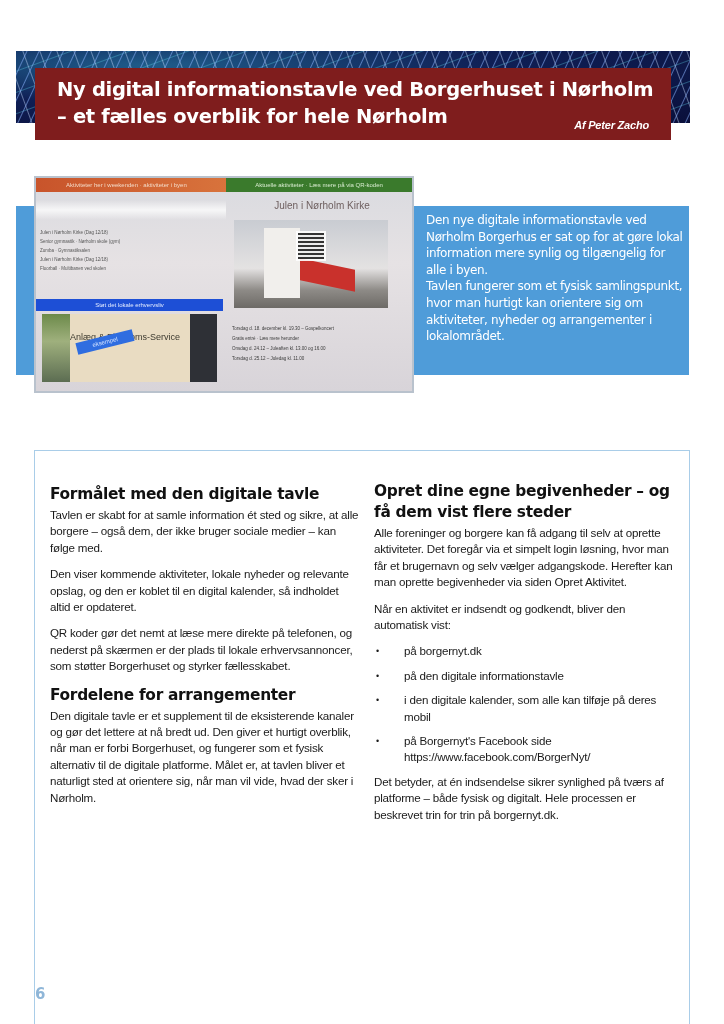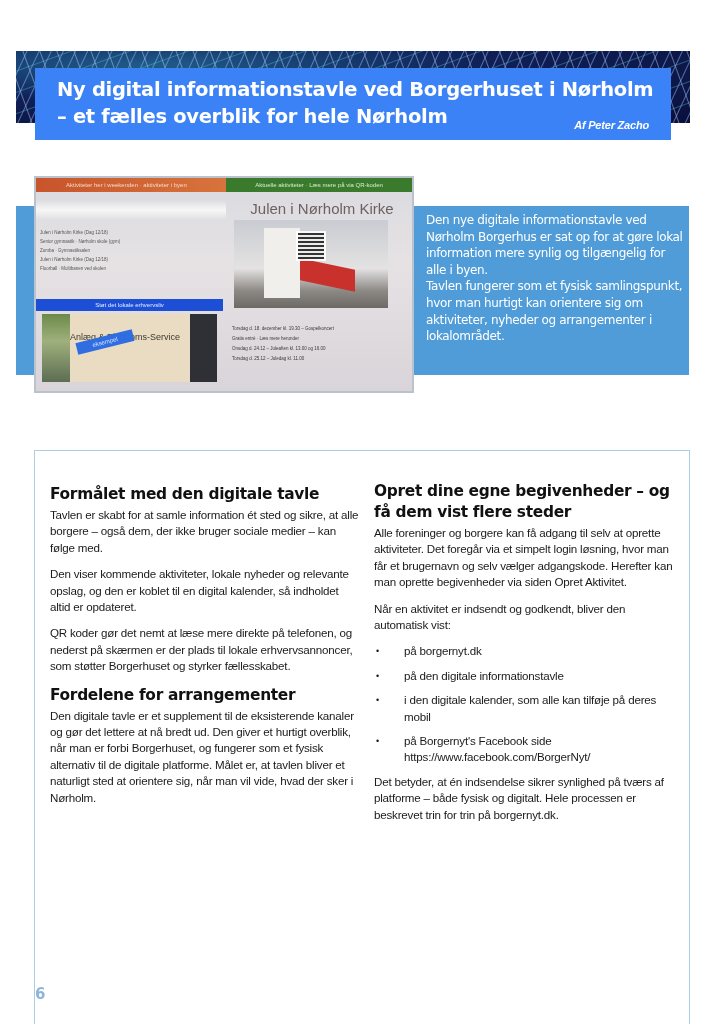--- a/index.html
+++ b/index.html
@@ -10,21 +10,21 @@
     .fireworks {
       position: absolute; left: 16px; top: 51px; width: 674px; height: 72px;
       background:
         repeating-linear-gradient(115deg, rgba(120,160,255,0.0) 0px, rgba(120,160,255,0.0) 9px, rgba(140,180,255,0.55) 10px, rgba(120,160,255,0.0) 11px),
         repeating-linear-gradient(70deg, rgba(200,210,255,0.0) 0px, rgba(200,210,255,0.0) 14px, rgba(200,220,255,0.45) 15px, rgba(200,210,255,0.0) 16px),
         repeating-linear-gradient(160deg, rgba(90,200,220,0.0) 0px, rgba(90,200,220,0.0) 18px, rgba(90,210,230,0.35) 19px, rgba(90,200,220,0.0) 20px),
         radial-gradient(ellipse at 20% 20%, #1f5c8a 0%, #0f1f55 45%, #0a0f3a 100%);
     }
     .title-box {
       position: absolute; left: 35px; top: 68px; width: 636px; height: 72px;
-      background: #3b82f6; color: #ffffff; padding: 8px 0 0 22px;
+      background: #7f1d1d; color: #ffffff; padding: 8px 0 0 22px;
     }
     .title-line {
       font-family: "DejaVu Sans", sans-serif; font-weight: bold; font-size: 19.5px;
       line-height: 27px; letter-spacing: -0.3px; white-space: nowrap;
     }
     .byline {
       position: absolute; right: 22px; bottom: 9px; font-style: italic;
       font-size: 11px; font-weight: bold; color: #ffffff; letter-spacing: -0.2px;
     }
 
@@ -75,21 +75,21 @@
     .sp-ad-left {
       position: absolute; left: 0; top: 0; width: 30px; height: 68px;
       background: linear-gradient(180deg, #6c8a4a, #9fb07d 40%, #5c6d52);
     }
     .sp-ad-stamp {
       position: absolute; left: 34px; top: 22px; width: 58px; height: 12px;
       background: #2f6de0; color: #cfe0ff; font-size: 6px; line-height: 12px; transform: rotate(-14deg); text-align: center;
     }
     .sp-event-title {
       position: absolute; left: 196px; top: 22px; width: 180px; text-align: center;
-      font-size: 15px; color: #6f6060; white-space: nowrap;
+      font-size: 10px; color: #6f6060; white-space: nowrap;
     }
     .sp-church {
       position: absolute; left: 198px; top: 42px; width: 154px; height: 88px;
       background: linear-gradient(180deg, #c9ccd2 0%, #e4e2e2 55%, #8d8a86 80%, #6d6a66 100%);
     }
     .sp-church-tower { position: absolute; left: 30px; top: 8px; width: 36px; height: 70px; background: #f1efec; }
     .sp-church-roof { position: absolute; left: 66px; top: 44px; width: 55px; height: 22px; background: #c9312c; transform: skewY(12deg); }
     .sp-qr {
       position: absolute; left: 262px; top: 55px; width: 26px; height: 26px;
       background:

